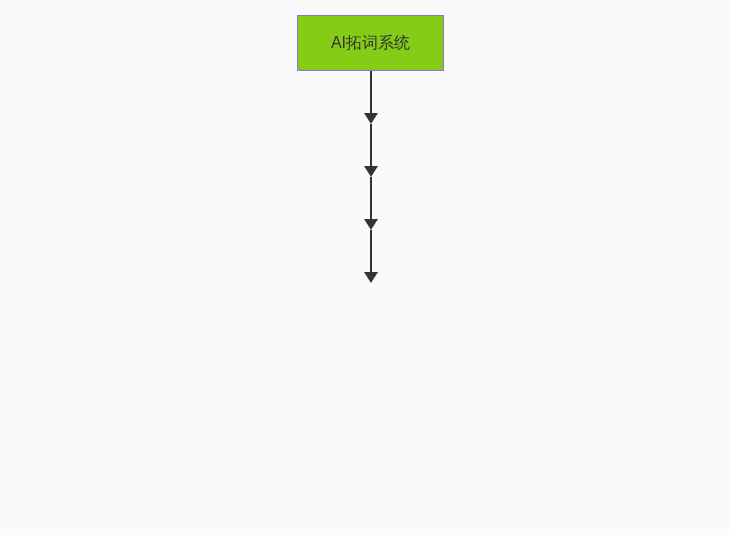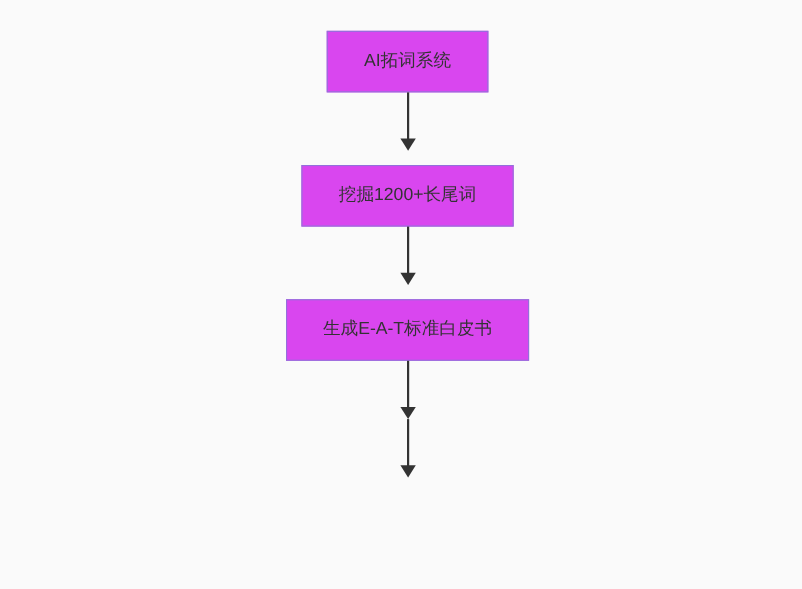--- a/index.html
+++ b/index.html
@@ -18,30 +18,29 @@
     width: 729px;
     height: 535px;
     display: flex;
     flex-direction: column;
     align-items: center;
     padding-top: 15px;
     box-sizing: border-box;
     transform: translateX(6px);
   }
   .node {
-    background: #d946ef;
+    background: #84cc16;
     border: 1px solid #9370DB;
     color: #333333;
     font-size: 16px;
     line-height: 22px;
     padding: 16px 33px;
     text-align: left;
     white-space: nowrap;
     box-sizing: border-box;
-    margin-top: 13px;
   }
   .edge {
     position: relative;
     width: 2px;
     height: 53px;
     background: transparent;
   }
   .edge .line {
     position: absolute;
     top: 0;
@@ -69,32 +68,26 @@
 
   <div class="node">
     <span>AI拓词系统</span>
   </div>
 
   <div class="edge">
     <div class="line"></div>
     <div class="head"></div>
   </div>
 
-  <div class="node">
-    <span>挖掘1200+长尾词</span>
-  </div>
 
   <div class="edge">
     <div class="line"></div>
     <div class="head"></div>
   </div>
 
-  <div class="node">
-    <span>生成E-A-T标准白皮书</span>
-  </div>
 
   <div class="edge">
     <div class="line"></div>
     <div class="head"></div>
   </div>
 
 
   <div class="edge">
     <div class="line"></div>
     <div class="head"></div>

